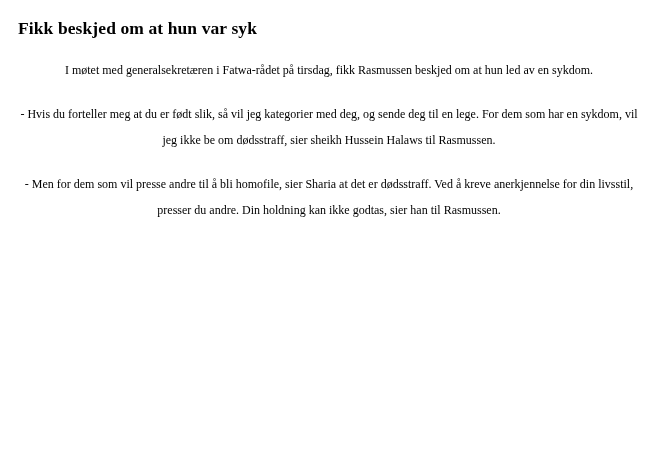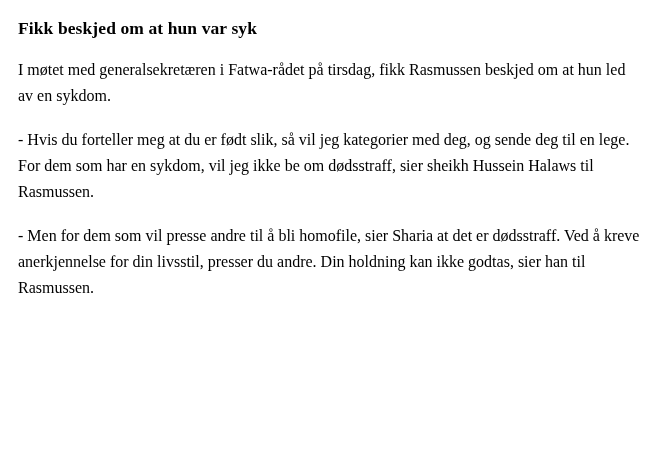--- a/index.html
+++ b/index.html
@@ -22,24 +22,24 @@
   .headline {
     font-family: "Liberation Serif", serif;
     font-weight: bold;
     font-size: 17.5px;
     line-height: 1.2;
     margin: 0 0 18px 0;
     letter-spacing: 0.1px;
   }
   .para {
     font-family: "Liberation Serif", serif;
-    font-size: 16px;
+    font-size: 12px;
     line-height: 26px;
     margin: 0 0 18px 0;
-    text-align: left;
+    text-align: center;
     max-width: 626px;
   }
   .para:last-child {
     margin-bottom: 0;
     font-family: Liberation Serif, serif;
   }
 </style>
 </head>
 <body>
 

